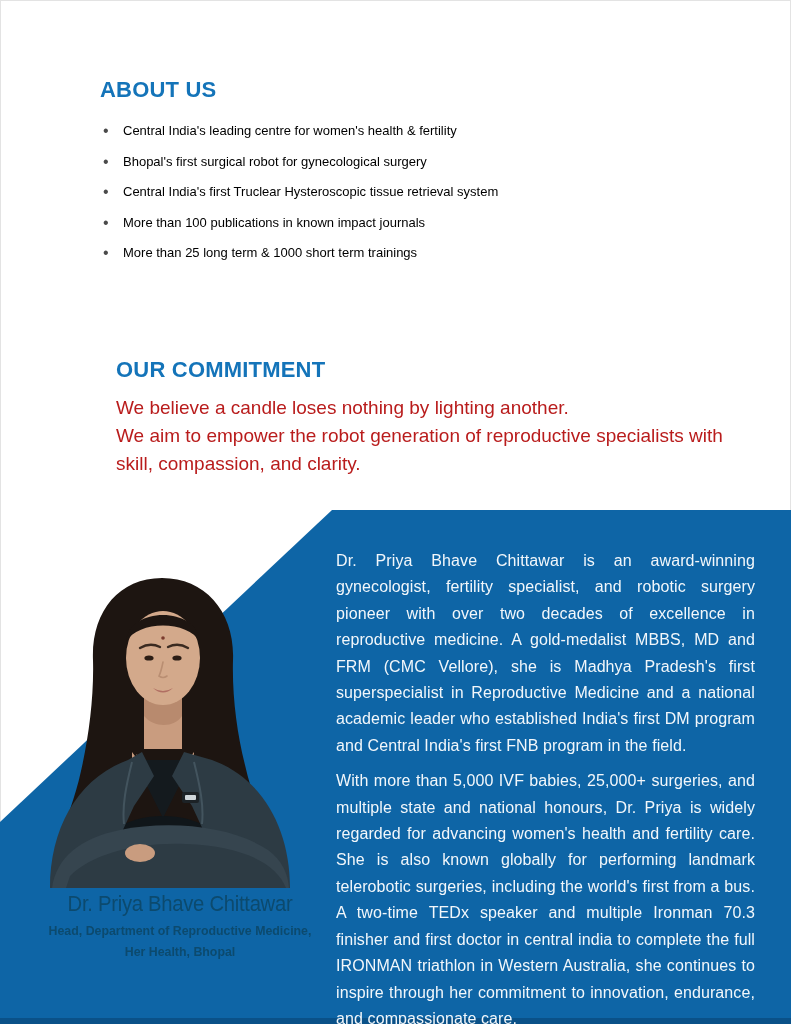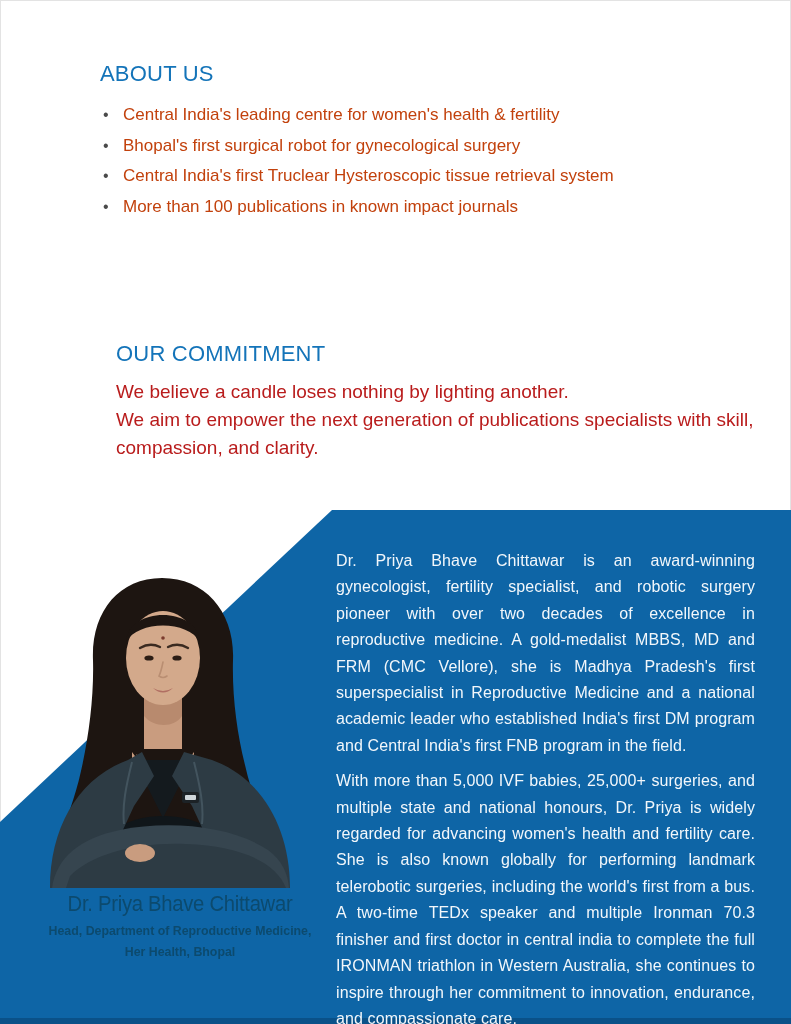--- a/index.html
+++ b/index.html
@@ -3,26 +3,26 @@
 <meta charset="utf-8">
 <style>
   html,body { margin:0; padding:0; background:#9a9a9a; }
   .page {
     position:relative; width:791px; height:1024px; margin:0 auto;
     background:#ffffff; overflow:hidden;
     font-family:"Liberation Sans", sans-serif;
     outline:1px solid #e3e3e3; outline-offset:-1px;
   }
   .section-title {
-    margin:0 0 13px 0; font-size:22px; font-weight:normal;
+    margin:16px 0 13px 0; font-size:22px; font-weight:bold;
     color:#1474b9; letter-spacing:0.2px;
   }
   
   .about { position:absolute; left:100px; top:61px; width:632px; }
-  .bullets { list-style:none; margin:0; padding:0; font-size:17px; color:#c2410c; }
+  .bullets { list-style:none; margin:0; padding:0; font-size:13px; color:#000000; }
   .bullets li { position:relative; padding-left:23px; line-height:30.5px; white-space:pre-line; }
   .bullets li::before {
     content:"\2022"; position:absolute; left:3px; top:0;
     font-size:16px; color:#4a4a4a;
   }
   
   .commitment { position:absolute; left:116px; top:341px; width:640px; }
   .commitment .section-title { margin-bottom:11px; }
   .commitment p { margin:0; font-size:19px; line-height:28px; color:#b91c1c; }
   
@@ -57,28 +57,29 @@
 
 <div class="page">
 
   <div class="about">
     <h2 class="section-title">ABOUT US</h2>
     <ul class="bullets">
         <li>Central India's leading centre for women's health &amp; fertility</li>
         <li>Bhopal's first surgical robot for gynecological surgery</li>
         <li>Central India's first Truclear Hysteroscopic tissue retrieval system</li>
         <li>More than 100 publications in known impact journals</li>
+        <li>More than 25 long term &amp; 1000 short term trainings</li>
       </ul>
   </div>
 
   <div class="commitment">
     <h2 class="section-title">OUR COMMITMENT</h2>
     <div>
         <p>We believe a candle loses nothing by lighting another.</p>
-        <p>We aim to empower the next generation of publications specialists with skill, compassion, and clarity.</p>
+        <p>We aim to empower the robot generation of reproductive specialists with skill, compassion, and clarity.</p>
       </div>
   </div>
 
   <div class="blue-panel">
     <div class="bottom-bar"></div>
   </div>
 
   <div class="bio">
       <p>Dr. Priya Bhave Chittawar is an award-winning gynecologist, fertility specialist, and robotic surgery pioneer with over two decades of excellence in reproductive medicine. A gold-medalist MBBS, MD and FRM (CMC Vellore), she is Madhya Pradesh's first superspecialist in Reproductive Medicine and a national academic leader who established India's first DM program and Central India's first FNB program in the field.</p>
       <p>With more than 5,000 IVF babies, 25,000+ surgeries, and multiple state and national honours, Dr. Priya is widely regarded for advancing women's health and fertility care. She is also known globally for performing landmark telerobotic surgeries, including the world's first from a bus. A two-time TEDx speaker and multiple Ironman 70.3 finisher and first doctor in central india to complete the full IRONMAN triathlon in Western Australia, she continues to inspire through her commitment to innovation, endurance, and compassionate care.</p>

